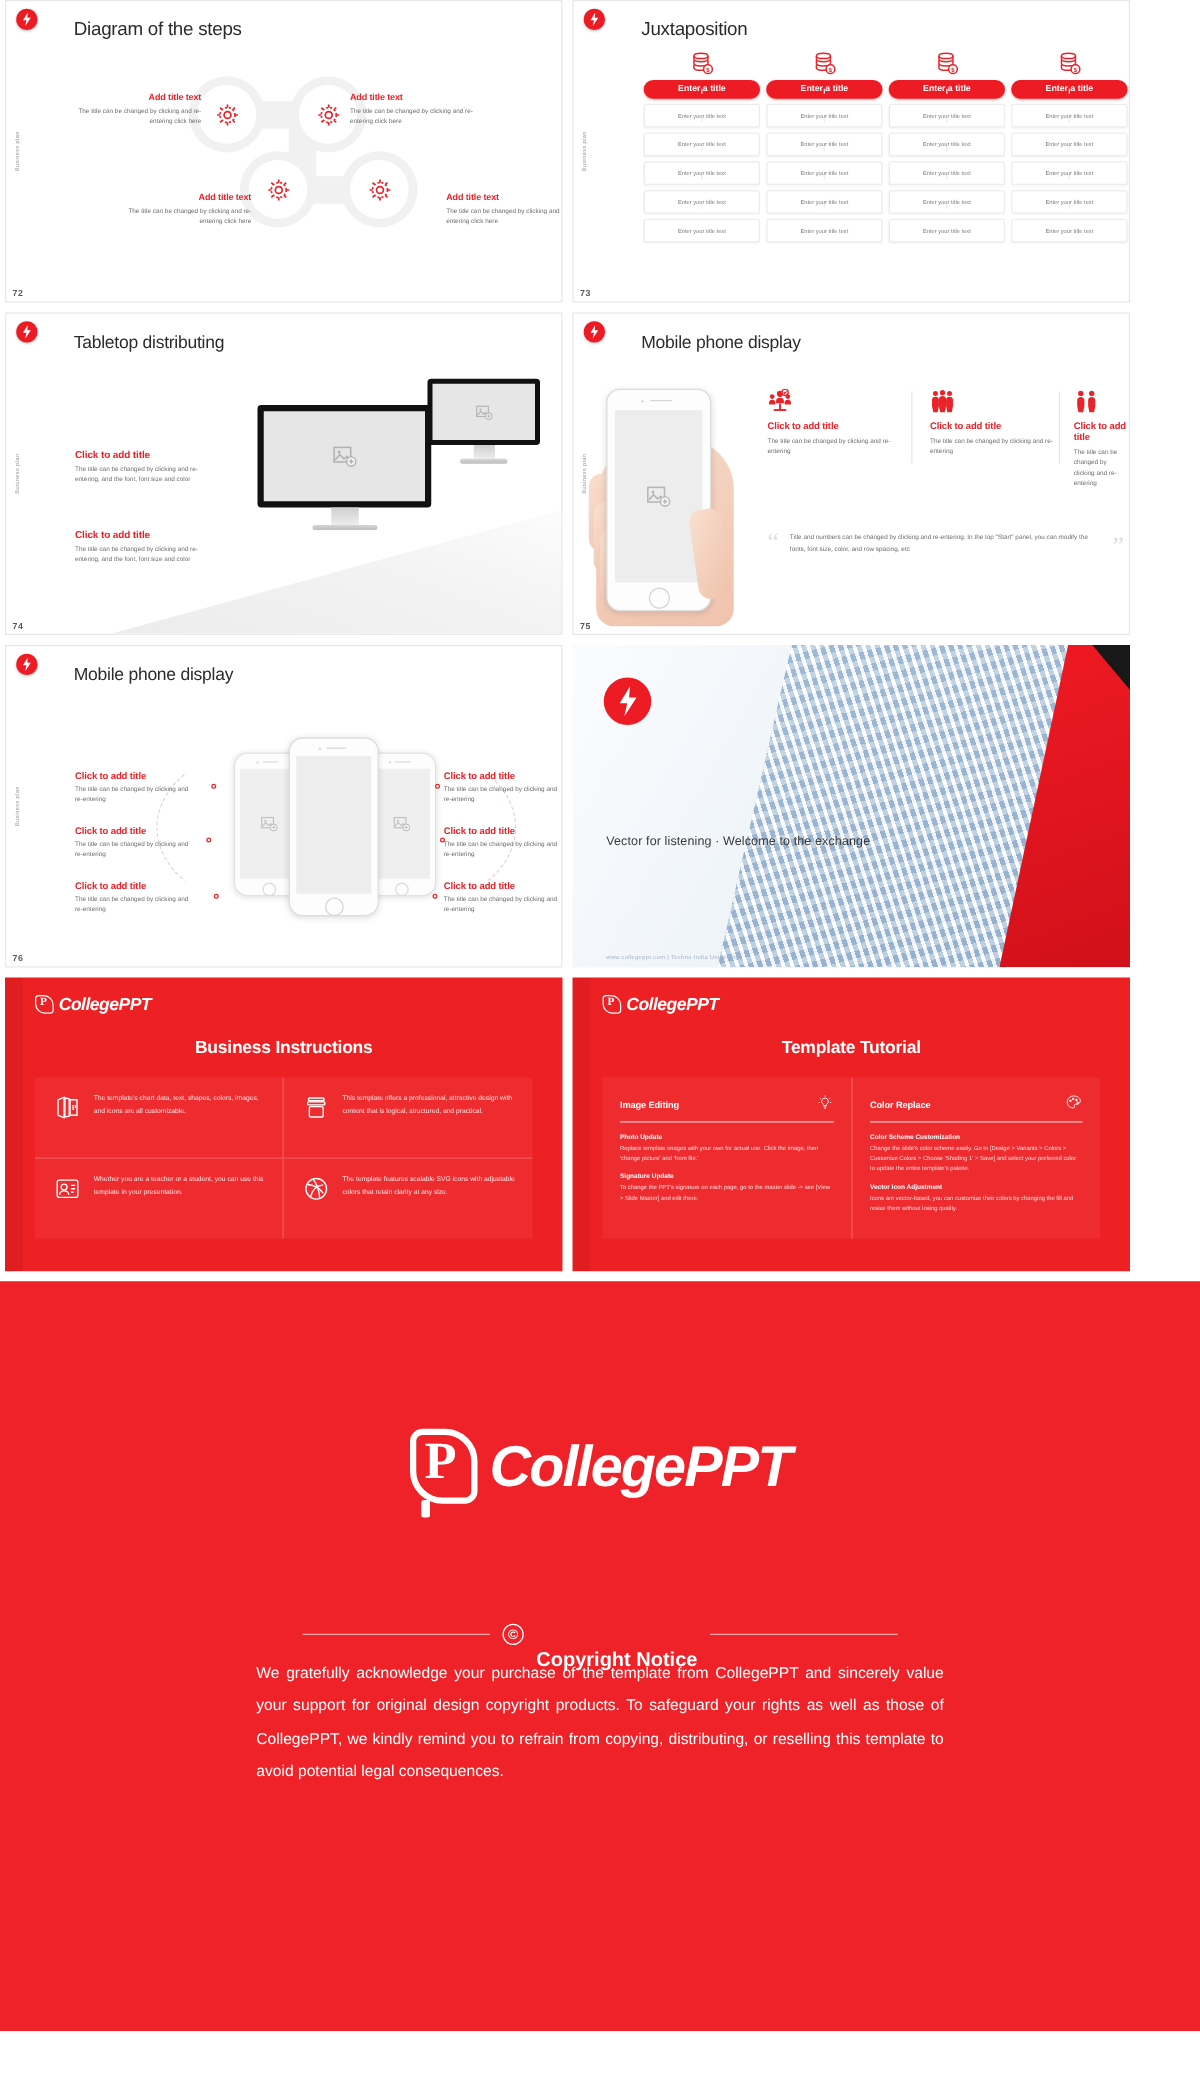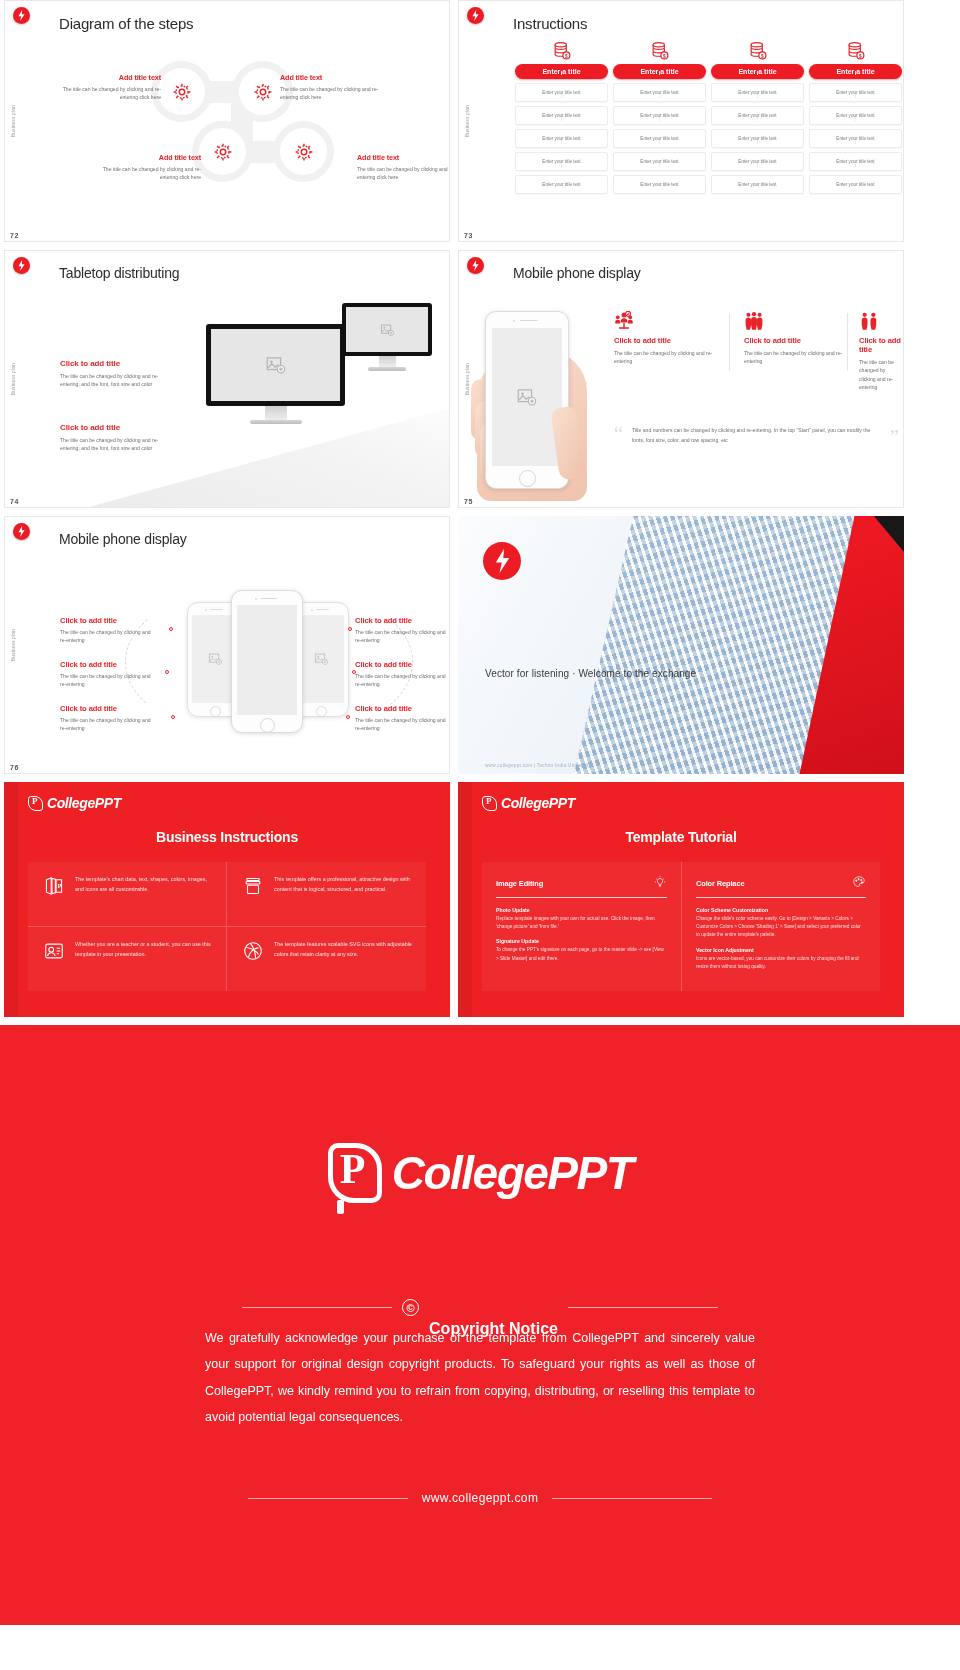--- a/index.html
+++ b/index.html
@@ -381,21 +381,21 @@
       <div class="slide-num">72</div>
     </div>
 
     <div class="slide half">
       <div class="bolt">
         <svg viewBox="0 0 24 32">
             <path d="M14 0 L3 18 H11 L8 32 L21 12 H13 Z" fill="#fff"></path>
           </svg>
       </div>
       <div class="vtext">Business plan</div>
-      <div class="s-title">Instructions</div>
+      <div class="s-title">Juxtaposition</div>
 
       <div id="jx-root">
           <div class="jx-col" style="left: 56px; top: 36px;">
             <div class="jx-icon">
               <svg viewBox="0 0 32 32">
                 <g fill="none" stroke="#E8232A" stroke-width="1.9">
                   <ellipse cx="14" cy="6" rx="9" ry="3.4"></ellipse>
                   <path d="M5 6v4c0 1.9 4 3.4 9 3.4s9-1.5 9-3.4V6"></path>
                   <path d="M5 11.5v4c0 1.9 4 3.4 9 3.4s9-1.5 9-3.4v-4"></path>
                   <path d="M5 17v4c0 1.9 4 3.4 9 3.4 1.2 0 2.4-.1 3.4-.3"></path>
@@ -875,20 +875,15 @@
 
     <div class="copy-head">
       <div class="rule"></div>
       <div class="cmark">©</div>
       <div class="ctitle">Copyright Notice</div>
       <div class="rule"></div>
     </div>
 
     <div class="copy-body">We gratefully acknowledge your purchase of the template from CollegePPT and sincerely value your support for original design copyright products. To safeguard your rights as well as those of CollegePPT, we kindly remind you to refrain from copying, distributing, or reselling this template to avoid potential legal consequences.</div>
 
-    <div class="copy-url">
-      <div class="rule"></div>
-      <div class="u">www.collegeppt.com</div>
-      <div class="rule"></div>
-    </div>
   </div>
 
 </div>
 
 </body></html>

